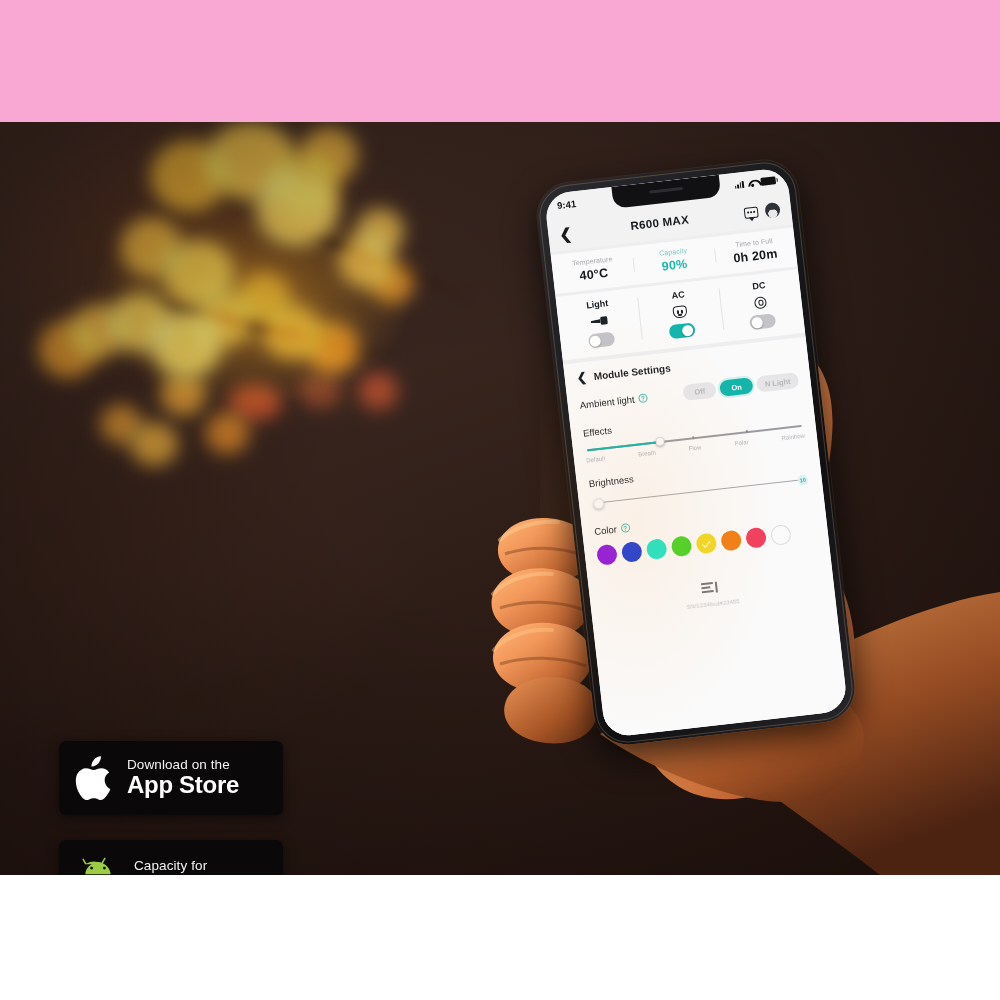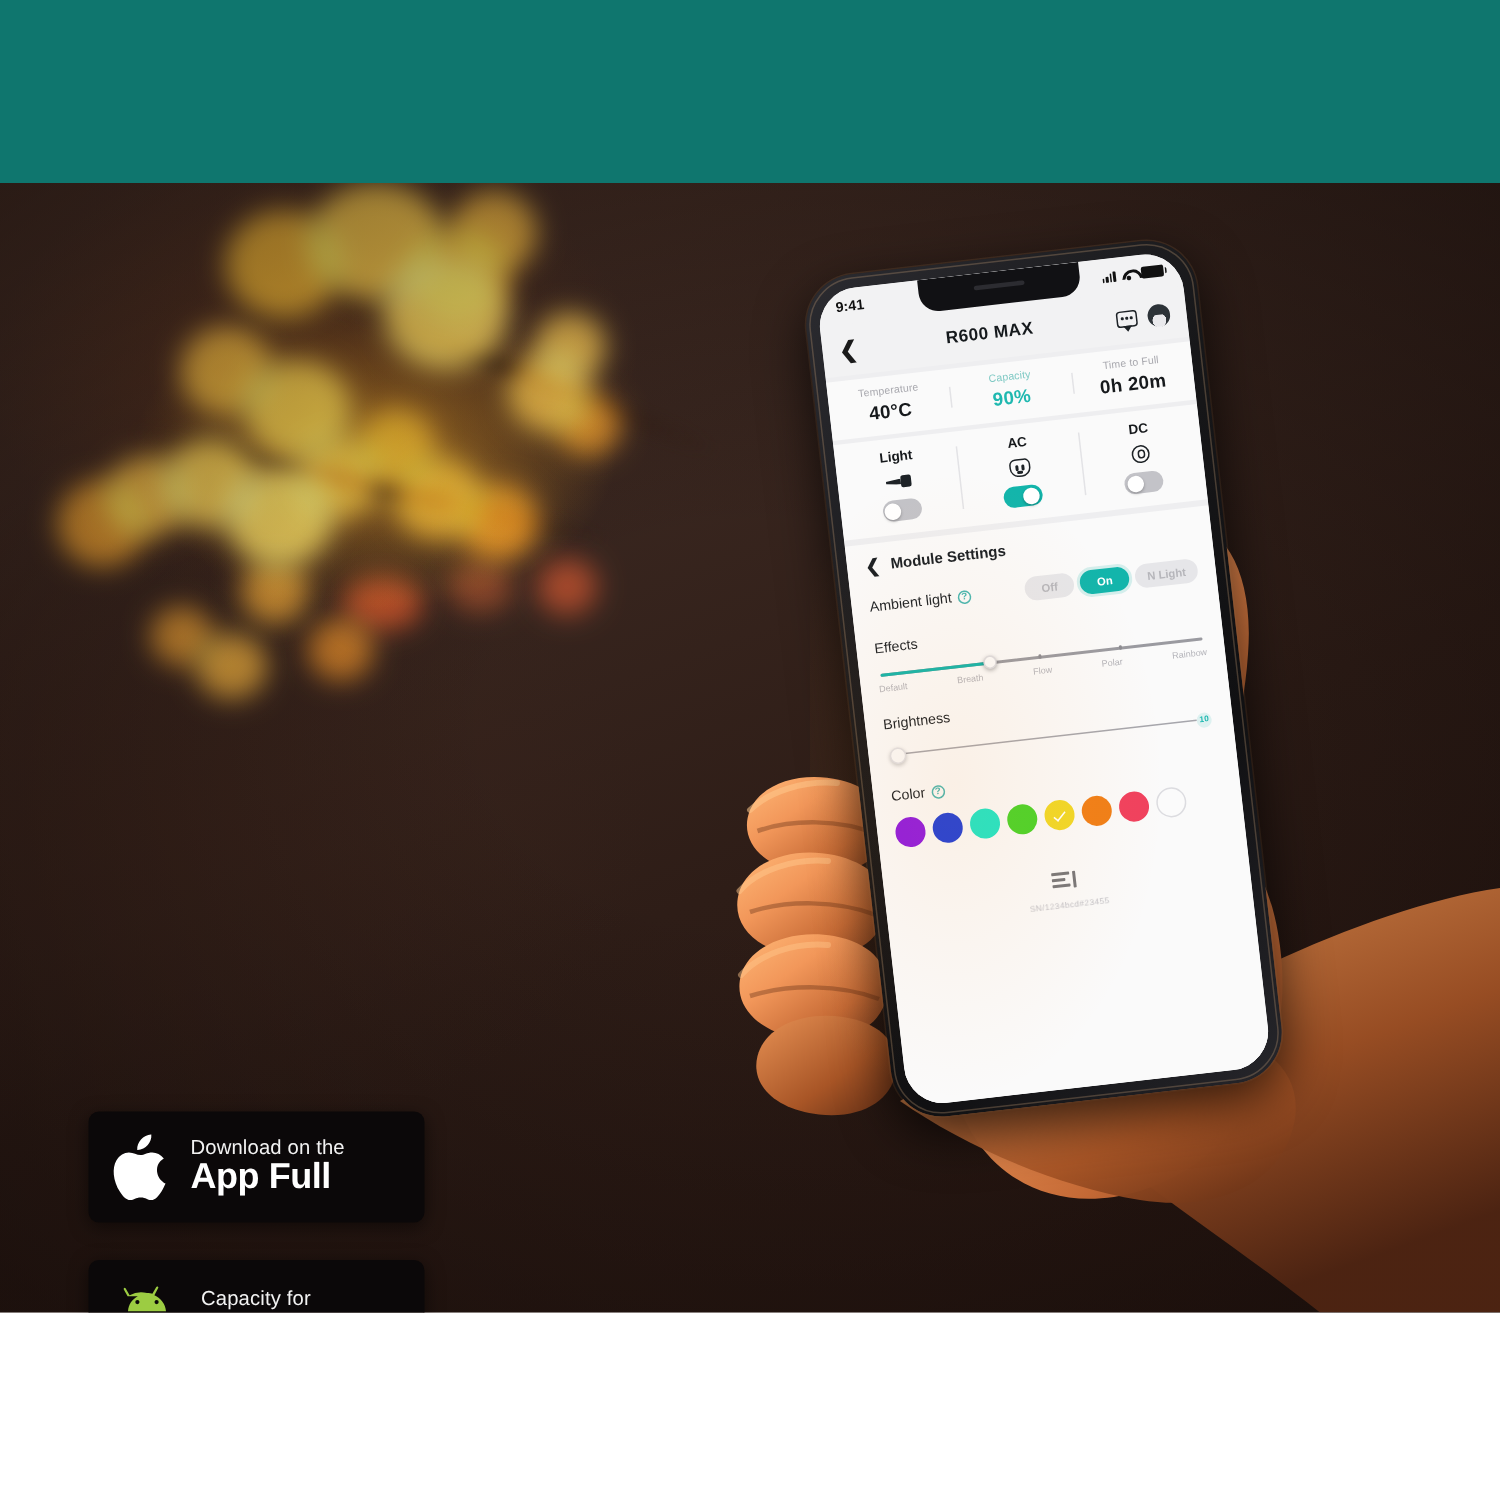--- a/index.html
+++ b/index.html
@@ -7,21 +7,21 @@
   html, body {
     width: 1000px; height: 1000px;
     background: #ffffff;
     font-family: "Liberation Sans", sans-serif;
     overflow: hidden;
   }
 
   #stage {
     position: relative;
     width: 1000px; height: 736px;
-    background: #0f766e;
+    background: #f9a8d4;
   }
 
   
   #photo {
     position: absolute;
     left: 0; top: 122px;
     width: 1000px; height: 753px;
     overflow: hidden;
     background:
       radial-gradient(ellipse 230px 150px at 250px 180px, rgba(255,178,40,0.55), rgba(255,150,20,0) 70%),
@@ -547,21 +547,21 @@
 
     <div id="phone-glow"></div>
 
     <div class="badge" id="badge-apple">
       <svg class="apple-logo" viewBox="0 0 28 34">
         <path fill="#ffffff" d="M19.2 0.2c.2 2-0.6 3.9-1.8 5.3-1.3 1.5-3.3 2.6-5.3 2.5-.2-1.9.7-3.9 1.9-5.2C15.3 1.2 17.5.1 19.2.2z"></path>
         <path fill="#ffffff" d="M26.3 25.1c-.7 1.6-1 2.3-1.9 3.7-1.3 2-3.1 4.5-5.3 4.5-2 0-2.5-1.3-5.2-1.3-2.7 0-3.3 1.3-5.3 1.3-2.2 0-3.9-2.2-5.2-4.2C-.2 23.6-.6 16.9 1.6 13.3c1.5-2.5 4-4 6.3-4 2.4 0 3.9 1.3 5.9 1.3 1.9 0 3.1-1.3 5.9-1.3 2.1 0 4.3 1.1 5.8 3.1-5.1 2.8-4.3 10.1 1.0 12.7z"></path>
       </svg>
       <div class="badge-text">
         <span class="badge-top">Download on the</span>
-        <span class="badge-main">App Full</span>
+        <span class="badge-main">App Store</span>
       </div>
     </div>
 
     <div class="badge" id="badge-android">
       <svg class="android-logo" viewBox="0 0 34 36">
         <g fill="#9ccc42">
           <path d="M7.3 6.1 5.4 2.8a.55.55 0 0 1 .2-.76.55.55 0 0 1 .76.2l1.95 3.36A12 12 0 0 1 17 4.5c1.02 0 2.3.27 2.68.4l1.96-3.4a.55.55 0 0 1 .96.55L20.7 5.63C24 7.2 26.2 10 26.5 13.6H7.5C7.7 10.2 9.6 7.6 12.4 6.1zM12.2 10.1a1.05 1.05 0 1 0 0-2.1 1.05 1.05 0 0 0 0 2.1zm9.6 0a1.05 1.05 0 1 0 0-2.1 1.05 1.05 0 0 0 0 2.1z"></path>
           <rect x="7.5" y="15" width="19" height="13.6" rx="1.7"></rect>
           <rect x="11.8" y="27.5" width="3.6" height="8.2" rx="1.8"></rect>
           <rect x="18.6" y="27.5" width="3.6" height="8.2" rx="1.8"></rect>

